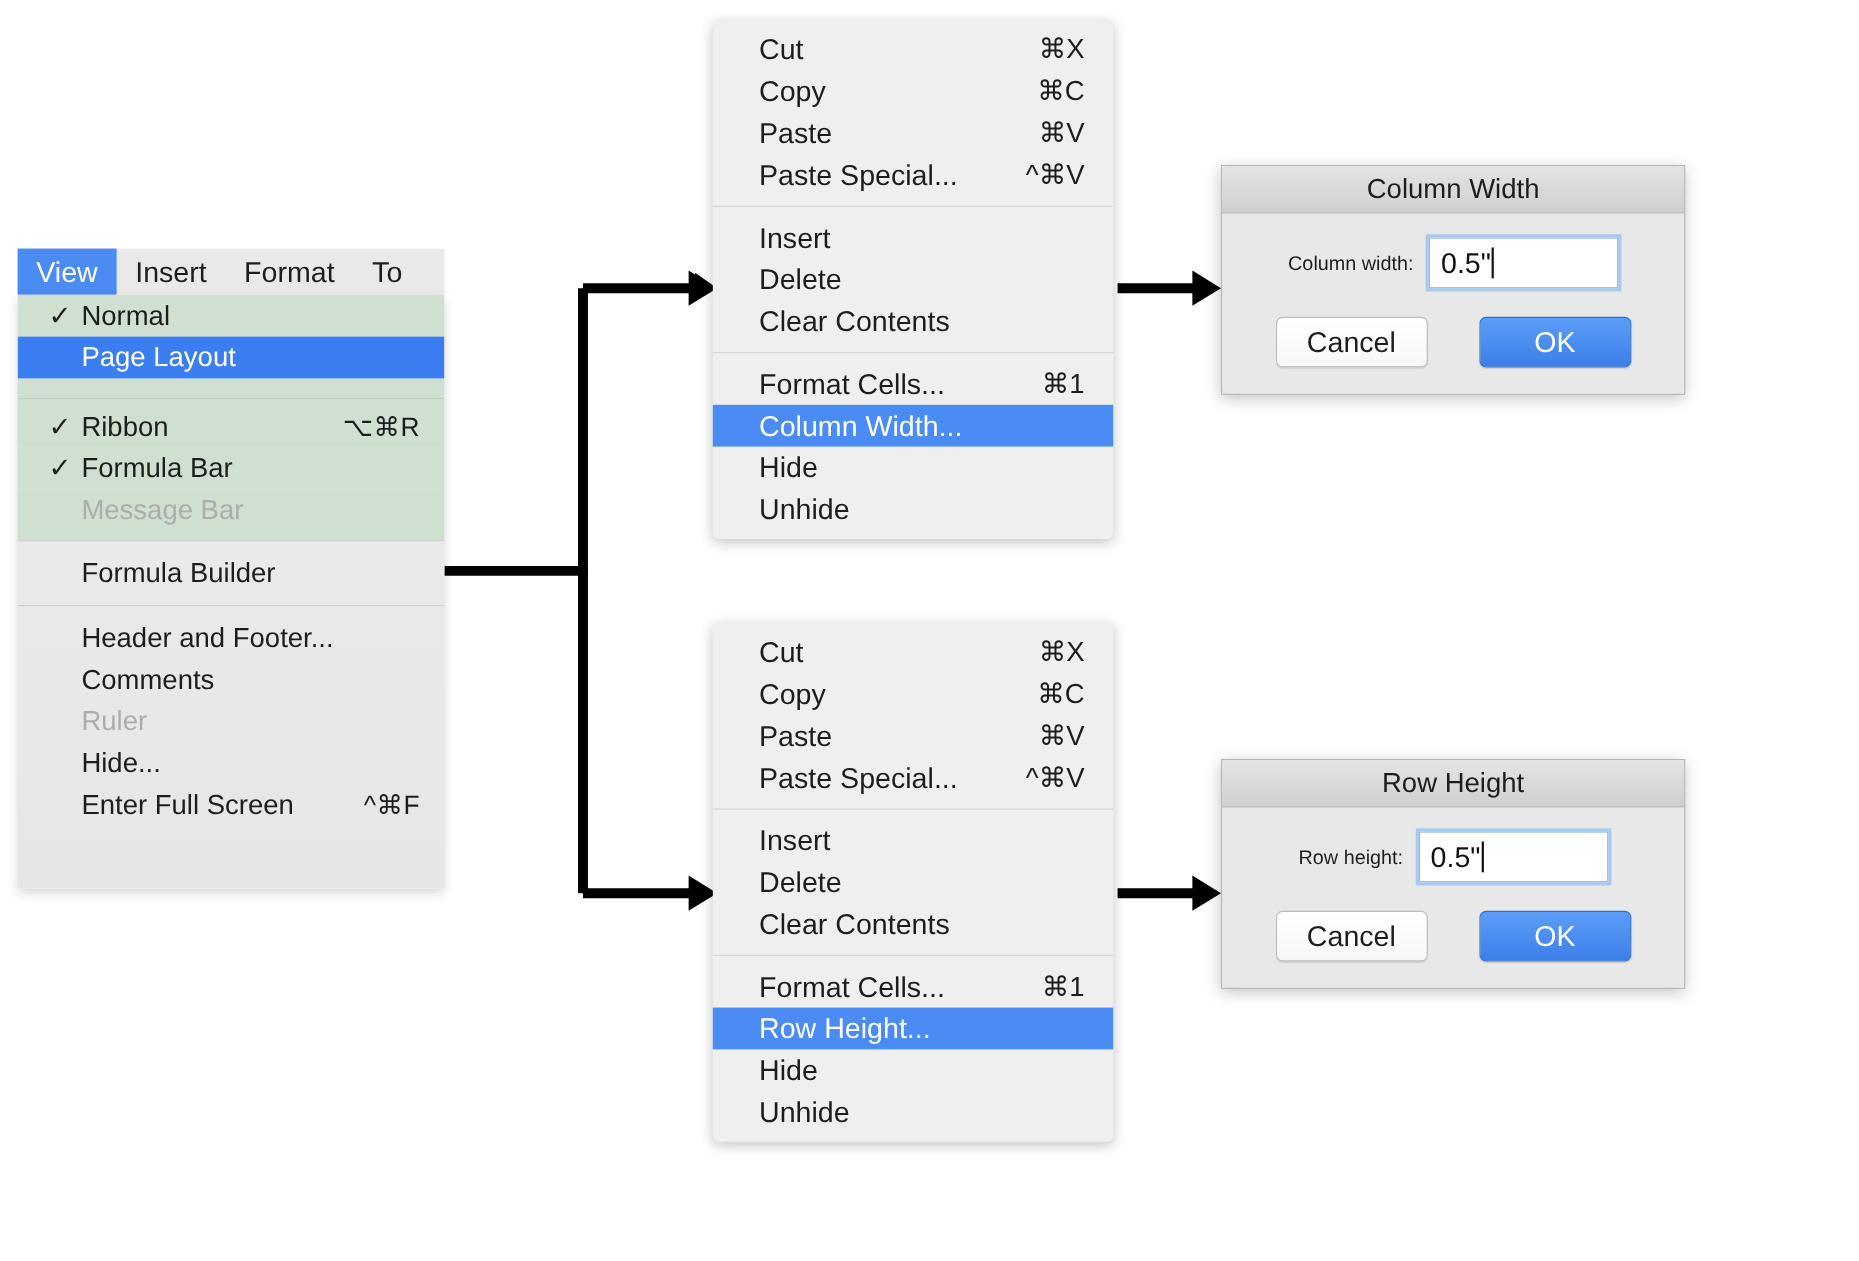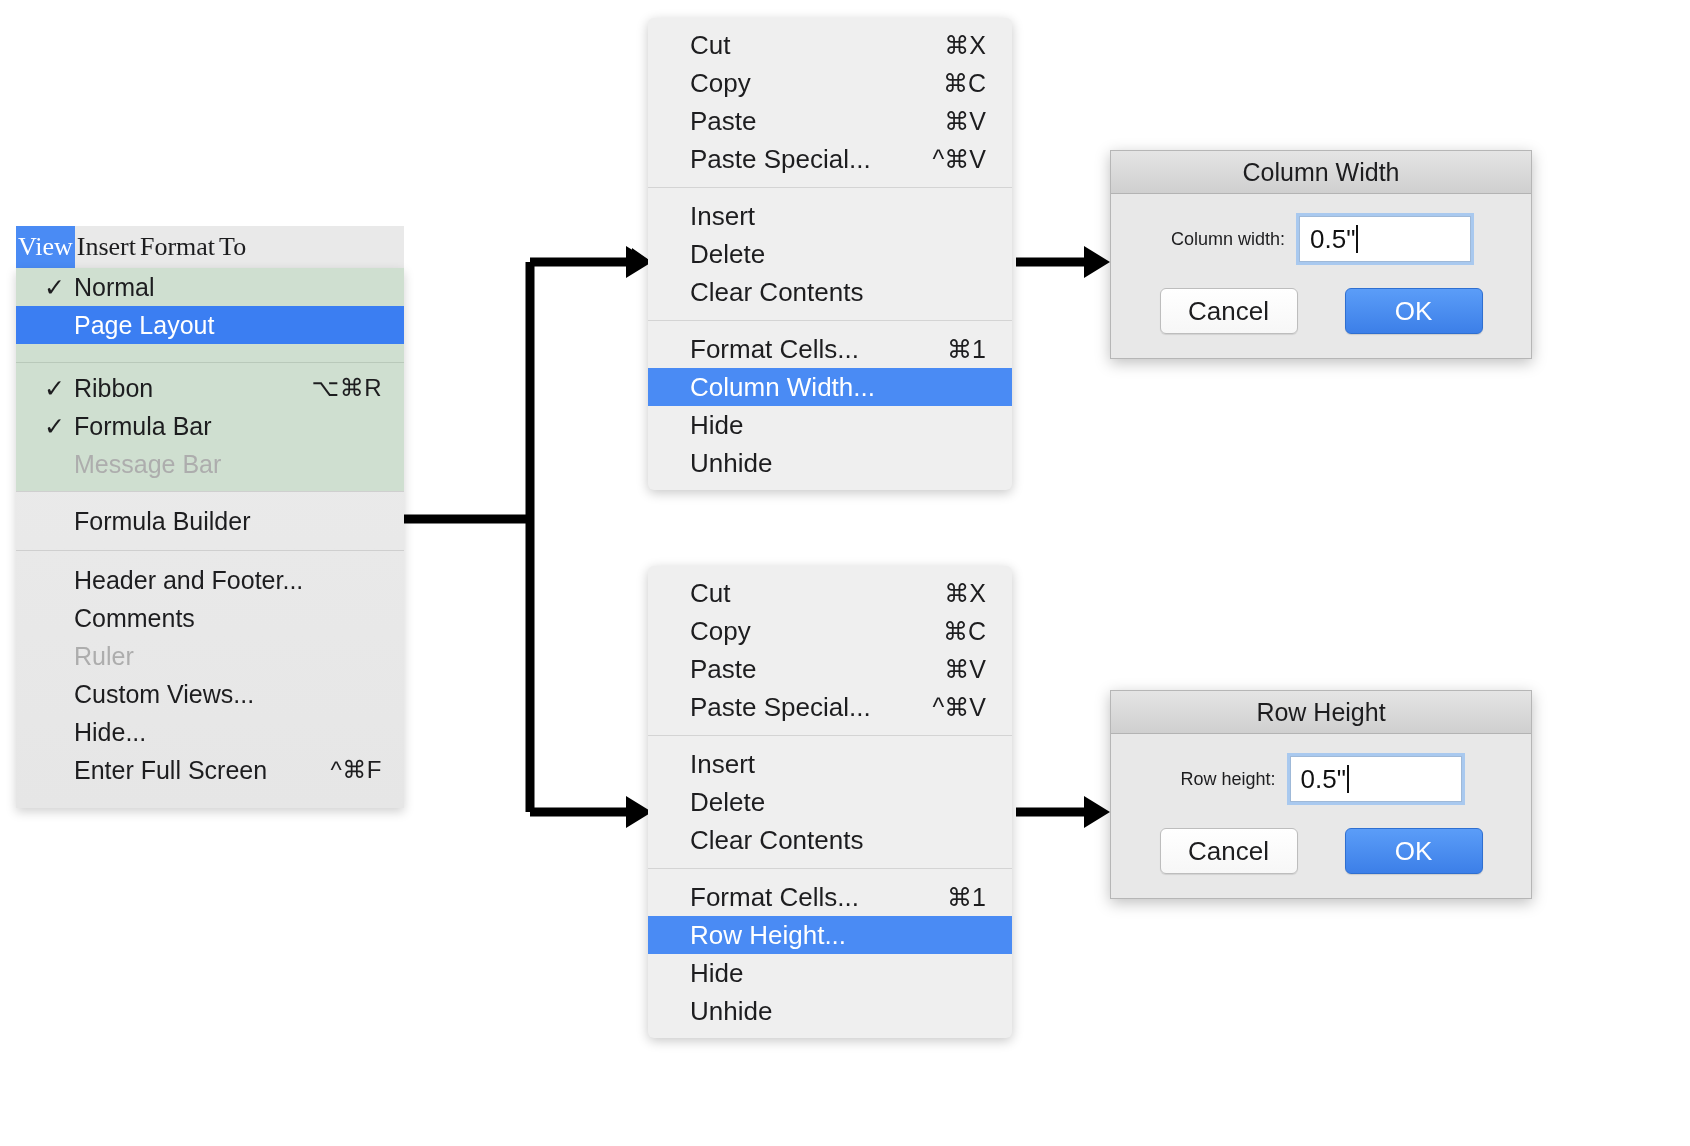--- a/index.html
+++ b/index.html
@@ -17,21 +17,21 @@
 
   
   #menubar-panel {
     left: 16px; top: 226px; width: 388px; height: 42px;
     background: #e9e9e9;
     display: flex; align-items: stretch;
     font-size: 26px;
   }
   .menubar-item {
     display: flex; align-items: center; justify-content: center;
-    padding: 0 2px; color: #1d1d1f; white-space: nowrap; font-family: Liberation Serif, serif;
+    padding: 0 17px; color: #1d1d1f; white-space: nowrap;
   }
   .menubar-item.active { background: #4a8bf4; color: #ffffff; }
 
   #view-menu {
     left: 16px; top: 268px; width: 388px; height: 540px;
     background: linear-gradient(180deg,#efefef 0%, #eaeaea 35%, #e6e6e6 100%);
     box-shadow: 0 4px 10px rgba(0,0,0,0.18);
     font-size: 25px;
     overflow: hidden;
   }
@@ -212,24 +212,20 @@
   <div class="mrow">
     <span class="chk"></span>
     <span class="lbl">Comments</span>
   </div>
 
   <div class="mrow disabled">
     <span class="chk"></span>
     <span class="lbl">Ruler</span>
   </div>
 
-  <div class="mrow">
-    <span class="chk"></span>
-    <span class="lbl">Custom Views...</span>
-  </div>
 
   <div class="mrow">
     <span class="chk"></span>
     <span class="lbl">Hide...</span>
   </div>
 
   <div class="mrow">
     <span class="chk"></span>
     <span class="lbl">Enter Full Screen</span>
     <span class="sc">^⌘F</span>

